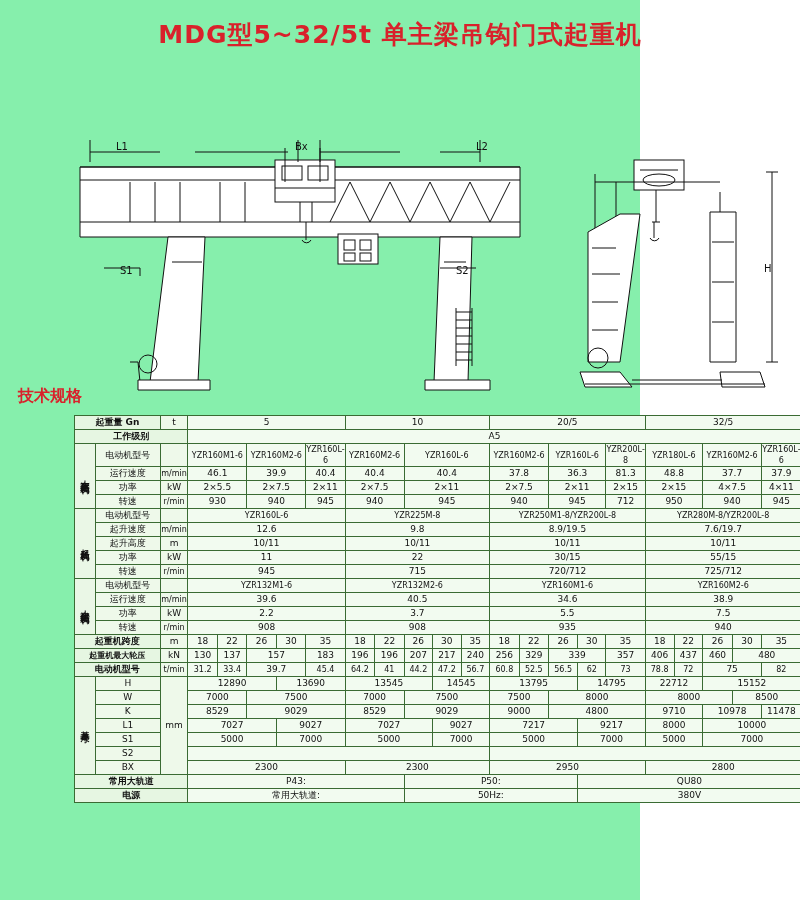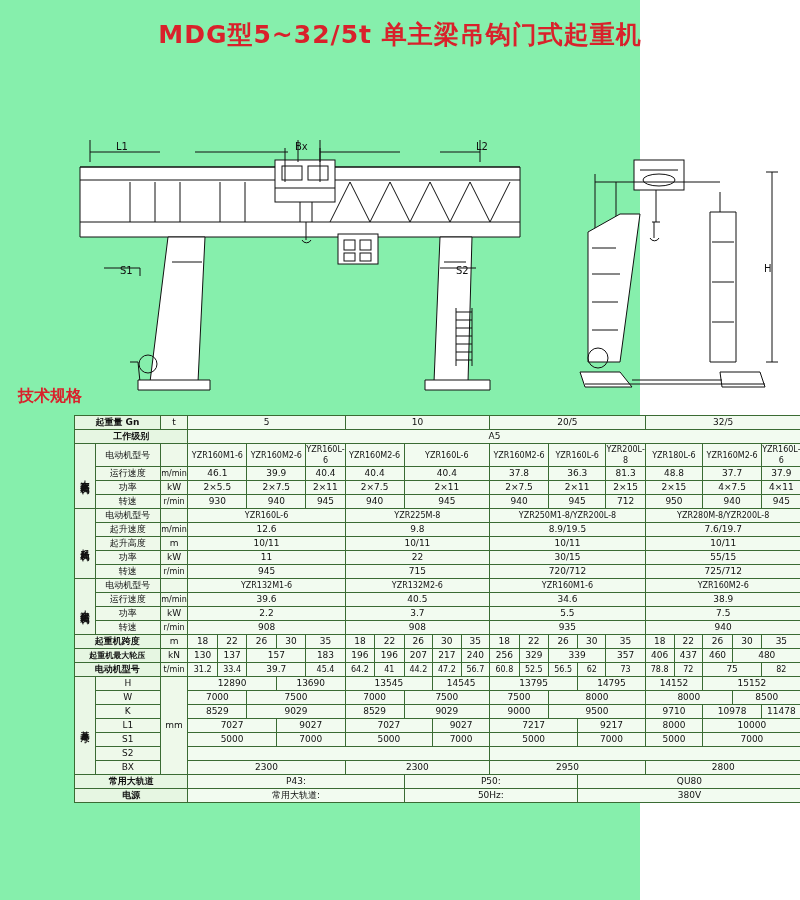--- a/index.html
+++ b/index.html
@@ -357,21 +357,21 @@
       <tr>
         <td class="grp" rowspan="7"><span class="vert">基本尺寸</span></td>
         <td class="lbl">H</td>
         <td class="unit" rowspan="7">mm</td>
         <td colspan="3">12890</td>
         <td colspan="2">13690</td>
         <td colspan="3">13545</td>
         <td colspan="2">14545</td>
         <td colspan="3">13795</td>
         <td colspan="2">14795</td>
-        <td colspan="2">14152</td>
+        <td colspan="2">22712</td>
         <td colspan="3">15152</td>
       </tr>
 
       <tr>
         <td class="lbl">W</td>
         <td colspan="2">7000</td>
         <td colspan="3">7500</td>
         <td colspan="2">7000</td>
         <td colspan="3">7500</td>
         <td colspan="2">7500</td>
@@ -380,21 +380,21 @@
         <td colspan="2">8500</td>
       </tr>
 
       <tr>
         <td class="lbl">K</td>
         <td colspan="2">8529</td>
         <td colspan="3">9029</td>
         <td colspan="2">8529</td>
         <td colspan="3">9029</td>
         <td colspan="2">9000</td>
-        <td colspan="3">9500</td>
+        <td colspan="3">4800</td>
         <td colspan="2">9710</td>
         <td colspan="2">10978</td>
         <td>11478</td>
       </tr>
 
       <tr>
         <td class="lbl">L1</td>
         <td colspan="3">7027</td>
         <td colspan="2">9027</td>
         <td colspan="3">7027</td>

